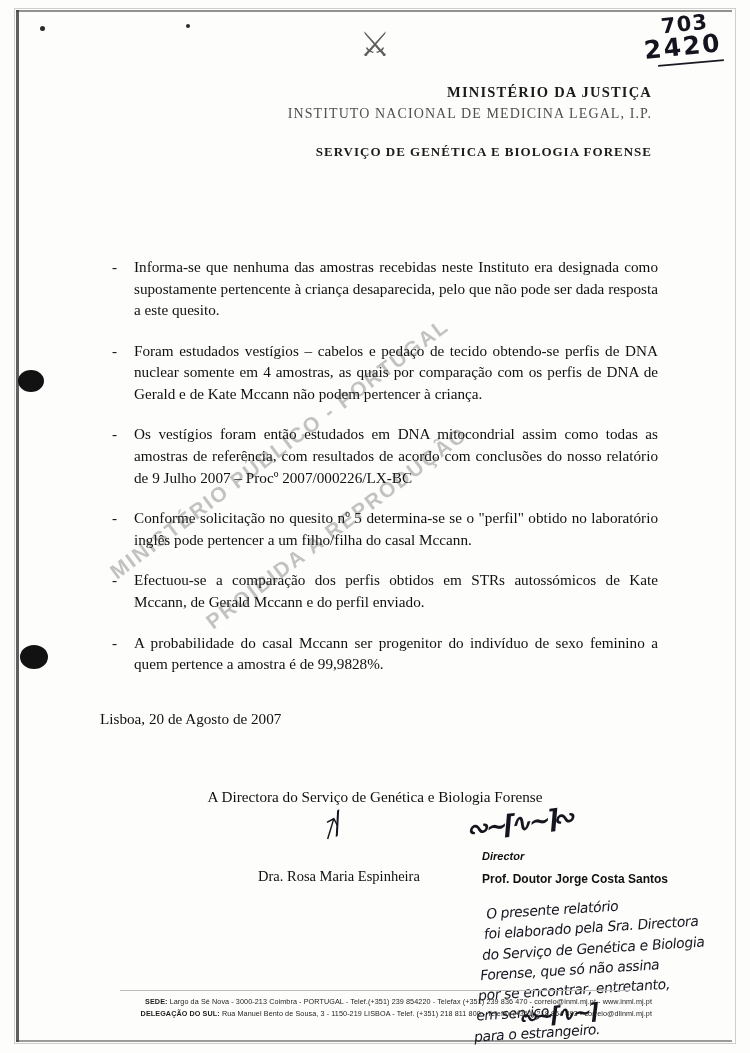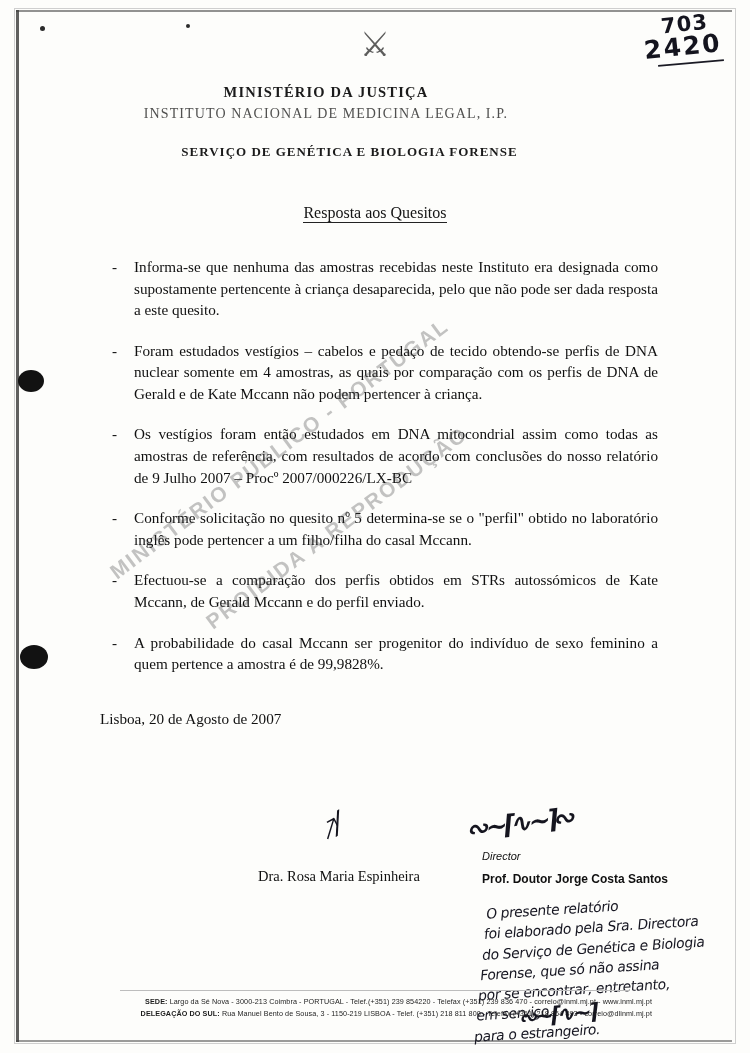--- a/index.html
+++ b/index.html
@@ -103,21 +103,21 @@
     color: #3a3a3a;
     opacity: .82;
   }
 
   
   .header {
     position: absolute;
     left: 0;
     top: 84px;
     width: 652px;
-    text-align: center;
+    text-align: right;
   }
   .h-ministry {
     font-size: 14.5px;
     letter-spacing: 1.2px;
     font-weight: bold;
     color: #1b1b1b;
   }
   .h-institute {
     font-size: 14px;
     letter-spacing: 1.1px;
@@ -200,21 +200,21 @@
     top: 868px;
     font-size: 14.5px;
     color: #101010;
   }
   .sig-right-role {
     position: absolute;
     left: 482px;
     top: 850px;
     font-size: 11px;
     font-family: "Liberation Sans", sans-serif;
-    font-weight: normal;
+    font-weight: bold;
     font-style: italic;
     color: #101010;
   }
   .sig-right-name {
     position: absolute;
     left: 482px;
     top: 872px;
     font-size: 12px;
     font-family: "Liberation Sans", sans-serif;
     font-weight: bold;
@@ -334,53 +334,51 @@
   <div class="handnum-underline"></div>
 
   <div class="crest">⚔</div>
 
   <div class="header">
     <div class="h-ministry">MINISTÉRIO DA JUSTIÇA</div>
     <div class="h-institute">INSTITUTO NACIONAL DE MEDICINA LEGAL, I.P.</div>
     <div class="h-service">SERVIÇO DE GENÉTICA E BIOLOGIA FORENSE</div>
   </div>
 
-  <div class="doc-title">
-    <span>Resposta aos Quesitos</span>
+
+  <div class="body-list">
+    <div class="item">
+      <span class="dash">-</span>
+      <span>Informa-se que nenhuma das amostras recebidas neste Instituto era designada como supostamente pertencente à criança desaparecida, pelo que não pode ser dada resposta a este quesito.</span>
+    </div>
+    <div class="item">
+      <span class="dash">-</span>
+      <span>Foram estudados vestígios – cabelos e pedaço de tecido obtendo-se perfis de DNA nuclear somente em 4 amostras, as quais por comparação com os perfis de DNA de Gerald e de Kate Mccann não podem pertencer à criança.</span>
+    </div>
+    <div class="item">
+      <span class="dash">-</span>
+      <span>Os vestígios foram então estudados em DNA mitocondrial assim como todas as amostras de referência, com resultados de acordo com conclusões do nosso relatório de 9 Julho 2007 – Procº 2007/000226/LX-BC</span>
+    </div>
+    <div class="item">
+      <span class="dash">-</span>
+      <span>Conforme solicitação no quesito nº 5 determina-se se o "perfil" obtido no laboratório inglês pode pertencer a um filho/filha do casal Mccann.</span>
+    </div>
+    <div class="item">
+      <span class="dash">-</span>
+      <span>Efectuou-se a comparação dos perfis obtidos em STRs autossómicos de Kate Mccann, de Gerald Mccann e do perfil enviado.</span>
+    </div>
+    <div class="item">
+      <span class="dash">-</span>
+      <span>A probabilidade do casal Mccann ser progenitor do indivíduo de sexo feminino a quem pertence a amostra é de  99,9828%.</span>
+    </div>
   </div>
 
-  <div class="body-list">
-    <div class="item">
-      <span class="dash">-</span>
-      <span>Informa-se que nenhuma das amostras recebidas neste Instituto era designada como supostamente pertencente à criança desaparecida, pelo que não pode ser dada resposta a este quesito.</span>
-    </div>
-    <div class="item">
-      <span class="dash">-</span>
-      <span>Foram estudados vestígios – cabelos e pedaço de tecido obtendo-se perfis de DNA nuclear somente em 4 amostras, as quais por comparação com os perfis de DNA de Gerald e de Kate Mccann não podem pertencer à criança.</span>
-    </div>
-    <div class="item">
-      <span class="dash">-</span>
-      <span>Os vestígios foram então estudados em DNA mitocondrial assim como todas as amostras de referência, com resultados de acordo com conclusões do nosso relatório de 9 Julho 2007 – Procº 2007/000226/LX-BC</span>
-    </div>
-    <div class="item">
-      <span class="dash">-</span>
-      <span>Conforme solicitação no quesito nº 5 determina-se se o "perfil" obtido no laboratório inglês pode pertencer a um filho/filha do casal Mccann.</span>
-    </div>
-    <div class="item">
-      <span class="dash">-</span>
-      <span>Efectuou-se a comparação dos perfis obtidos em STRs autossómicos de Kate Mccann, de Gerald Mccann e do perfil enviado.</span>
-    </div>
-    <div class="item">
-      <span class="dash">-</span>
-      <span>A probabilidade do casal Mccann ser progenitor do indivíduo de sexo feminino a quem pertence a amostra é de  99,9828%.</span>
-    </div>
-  </div>
-
   <div class="date-line">Lisboa, 20 de Agosto de 2007</div>
 
+  <div class="sig-title">A Directora do Serviço de Genética e Biologia Forense</div>
 
   <div class="scribble sign-left">↗⁄⁄</div>
   <div class="scribble sign-right">∾∼⌈∿∼⌉∾</div>
 
   <div class="sig-left-name">Dra. Rosa Maria Espinheira</div>
   <div class="sig-right-role">Director</div>
   <div class="sig-right-name">Prof. Doutor Jorge Costa Santos</div>
 
   <div class="note-block">
     <div>O presente relatório</div>

